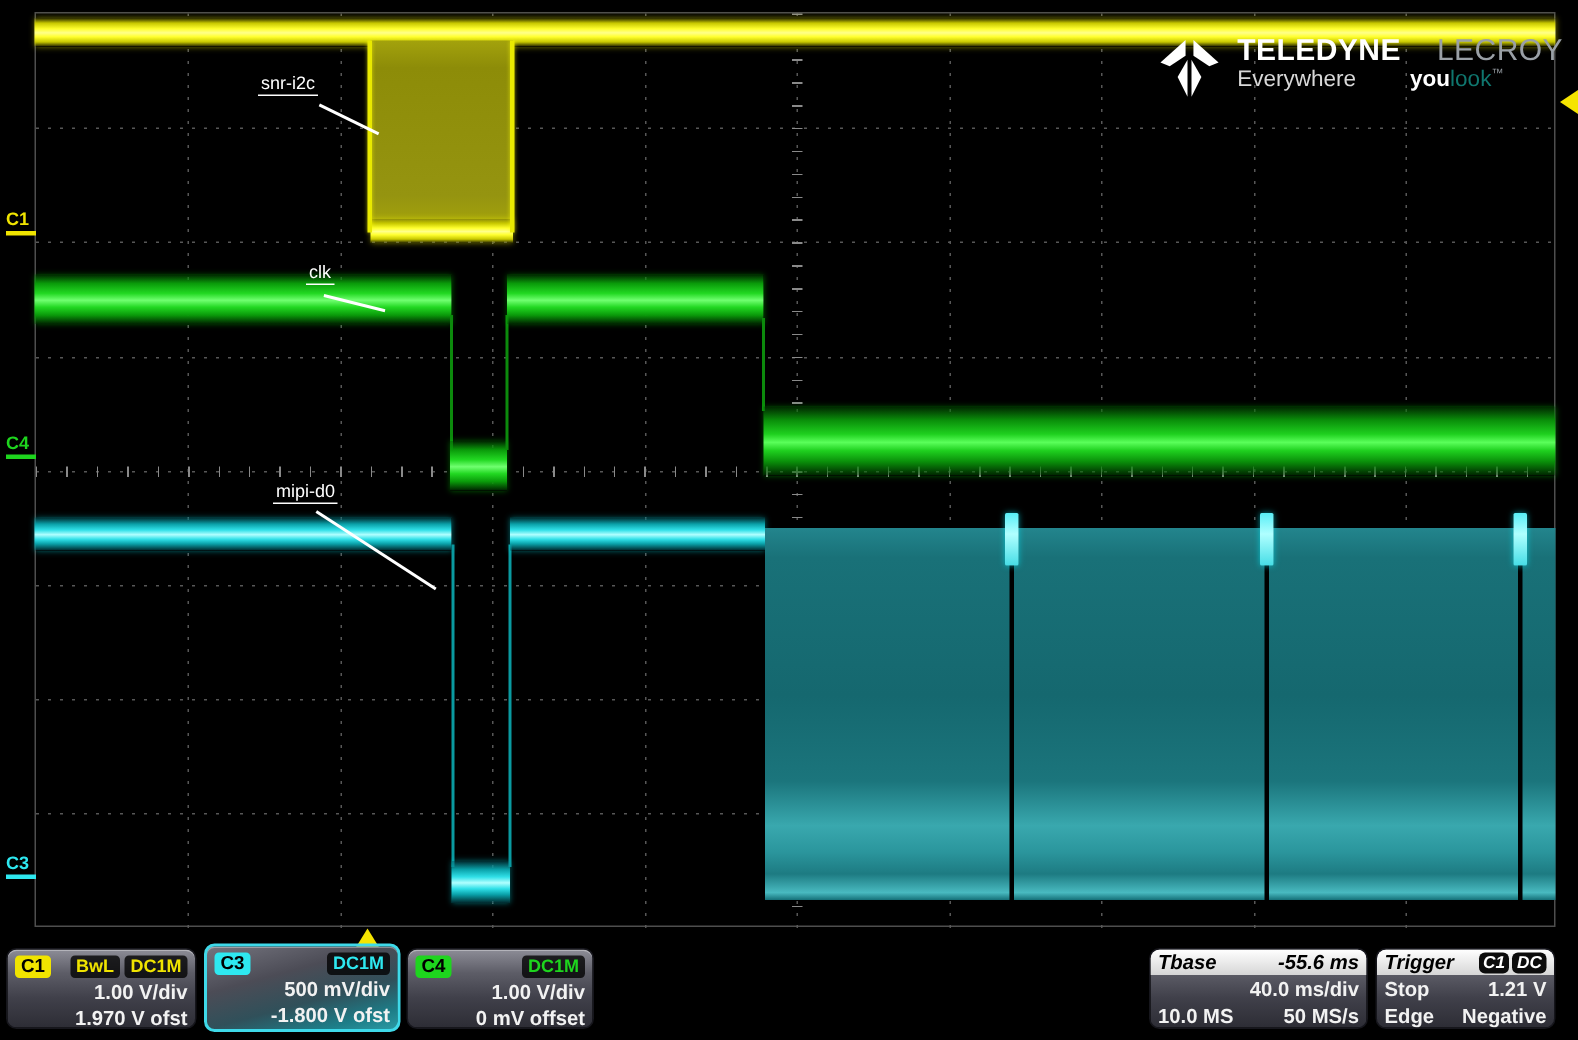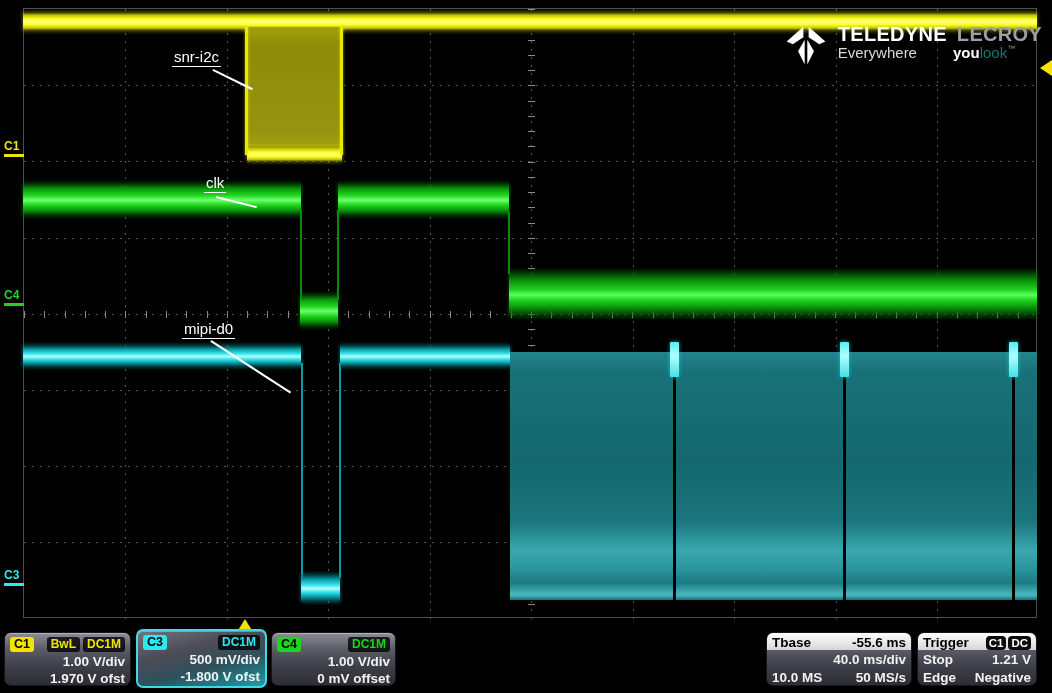--- a/index.html
+++ b/index.html
@@ -26,21 +26,21 @@
   .gband{background:linear-gradient(to bottom,rgba(0,90,0,.4) 0%,#0a9a0a 18%,#22d822 38%,#70ff70 52%,#22d822 66%,#0a9a0a 82%,rgba(0,90,0,.4) 100%);box-shadow:0 0 4px rgba(0,220,0,.4);}
   .gband2{background:linear-gradient(to bottom,rgba(0,80,0,.45) 0%,#0a8f0a 20%,#1fd01f 40%,#5aff5a 52%,#1fd01f 64%,#0a8f0a 80%,rgba(0,80,0,.45) 100%);box-shadow:0 0 4px rgba(0,220,0,.4);}
   .gvline{background:#0c8a0c;}
   .cband{background:linear-gradient(to bottom,rgba(0,90,100,.45) 0%,#0aa0a8 20%,#30e0e8 38%,#b0ffff 52%,#30e0e8 66%,#0aa0a8 80%,rgba(0,90,100,.45) 100%);box-shadow:0 0 4px rgba(0,230,240,.45);}
   .cvline{background:#0a9aa0;}
   .cblock{background:linear-gradient(to bottom,#23858d 0%,#197178 8%,#15686f 45%,#1b757c 68%,#39a8ae 80%,#2b969d 87%,#1d7b82 93%,#49bac0 98%,#157078 100%);}
   .cgap{background:#000;}
   .ccap{background:linear-gradient(to bottom,#58eef6,#b0ffff 40%,#47dde6);border-radius:1px;box-shadow:0 0 4px rgba(0,240,255,.6);}
 
   
-  .callout{position:absolute;z-index:6;color:#fff;font-size:15px;
+  .callout{position:absolute;z-index:6;color:#fff;font-size:12px;
            border-bottom:1.5px solid #fff;padding:0 2px 1px 2px;}
   .pointer{position:absolute;z-index:6;height:1.5px;background:#fff;transform-origin:left center;}
 
   
   .chan-marker{position:absolute;z-index:6;width:22px;text-align:left;font-size:12px;font-weight:700;}
   .chan-marker .bar{display:block;height:3px;width:20px;margin-top:1px;}
   .m-c1{color:#f0e400;} .m-c1 .bar{background:#f0e400;}
   .m-c4{color:#1ed51e;} .m-c4 .bar{background:#1ed51e;}
   .m-c3{color:#2ee8f0;} .m-c3 .bar{background:#2ee8f0;}
 
@@ -48,21 +48,21 @@
   #trig-time{position:absolute;left:237px;top:619px;width:0;height:0;z-index:7;
              border-left:8px solid transparent;border-right:8px solid transparent;border-bottom:13px solid #f5e400;}
   #trig-level{position:absolute;left:1040px;top:60px;width:0;height:0;z-index:7;
               border-top:8px solid transparent;border-bottom:8px solid transparent;border-right:12px solid #f5e400;}
 
   
   #logo{position:absolute;right:10px;top:24px;z-index:5;display:flex;gap:9px;align-items:flex-start;}
   #logo .txt{line-height:1.05;}
   #logo .l1{font-size:20px;letter-spacing:.3px;white-space:nowrap;}
   #logo .l1 .b{font-weight:800;color:#ffffff;}
-  #logo .l1 .lt{font-weight:700;color:#9aa0a6;margin-left:10px;}
+  #logo .l1 .lt{font-weight:400;color:#9aa0a6;margin-left:24px;}
   #logo .l2{font-size:15px;white-space:nowrap;color:#d8d8d8;}
   #logo .l2 .b{font-weight:800;color:#fff;margin-left:36px;}
   #logo .l2 .gr{color:#0f766e;}
   #logo .l2 .tm{font-size:8px;vertical-align:top;color:#8f959b;}
 
   
   .desc-box,.info-box{position:absolute;box-sizing:border-box;border-radius:7px;z-index:8;
       background:linear-gradient(180deg,#8d8d97 0%,#5d5d67 30%,#40404a 62%,#2d2d35 100%);
       border:1px solid #16161c;box-shadow:inset 0 1px 0 rgba(255,255,255,.35);
       font-size:13.5px;color:#f2f2f2;overflow:hidden;}
@@ -75,23 +75,23 @@
 
   .desc-row{display:flex;align-items:center;height:18px;padding:0 5px;}
   .desc-row.badges{padding-top:2px;gap:3px;}
   .desc-row .spacer{flex:1;}
   .desc-row.val{justify-content:flex-end;font-weight:700;height:17px;}
   .chan-badge{font-size:12.5px;font-weight:800;color:#000;border-radius:3px;padding:0 4px;line-height:15px;}
   .chan-badge.y{background:#f0e400;} .chan-badge.c{background:#2ee8f0;} .chan-badge.g{background:#1ed51e;}
   .mode-badge{background:rgba(0,0,0,.78);border-radius:3px;padding:0 4px;font-size:12px;font-weight:800;line-height:15px;}
   .mode-badge.y{color:#f0e400;} .mode-badge.c{color:#2ee8f0;} .mode-badge.g{color:#1ed51e;}
 
-  .info-header{display:flex;align-items:flex-end;justify-content:space-between;height:17px;padding:0 5px;
+  .info-header{display:flex;align-items:center;justify-content:space-between;height:17px;padding:0 5px;
       background:linear-gradient(180deg,#ffffff,#d6d6d6);color:#000;font-weight:700;
-      border-radius:6px 6px 0 0;}
+      border-radius:6px 6px 0 0;font-style:italic;}
   .hdr-badges{display:flex;gap:2px;}
   .blk-badge{background:#0c0c0c;color:#fff;border-radius:4px;padding:0 3px;font-size:11.5px;font-weight:800;line-height:14px;}
   .info-row{display:flex;align-items:center;justify-content:space-between;height:18px;padding:0 5px;font-weight:700;}
   .info-row.right{justify-content:flex-end;}
 </style>
 </head>
 <body>
 
 <div id="screen">
 

